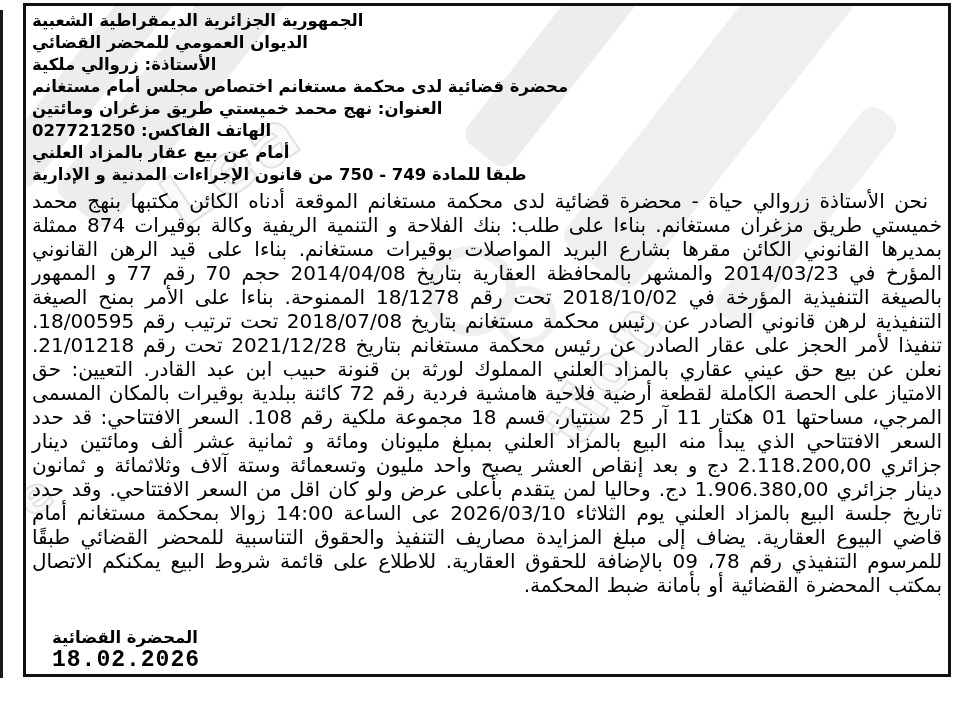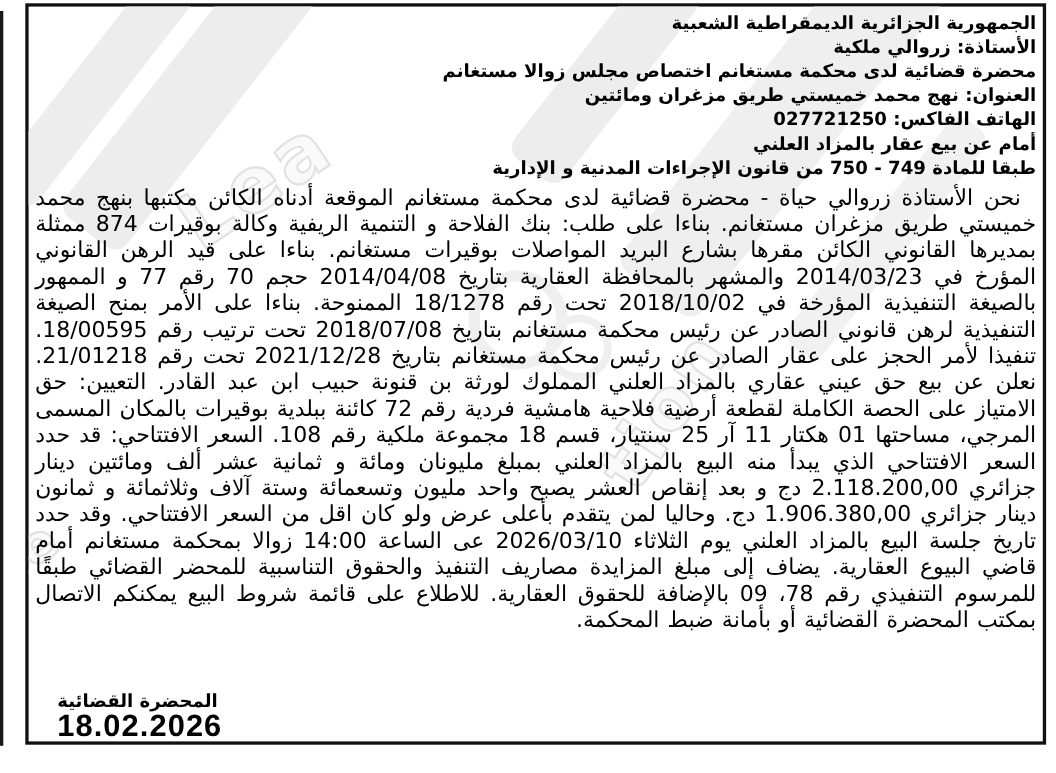--- a/index.html
+++ b/index.html
@@ -71,21 +71,21 @@
   .wm-text.t3 { left: -40px; top: 470px; font-size: 48px; transform: rotate(-34deg); }
   
   .content {
     position: relative;
     z-index: 1;
     direction: rtl;
     padding: 4px 6px 0 6px;
     color: #000000;
   }
   .header-line {
-    text-align: right;
+    text-align: left;
     font-weight: bold;
     font-size: 16.5px;
     line-height: 22px;
     white-space: nowrap;
   }
   .body-par {
     margin-top: 3px;
     text-align: justify;
     text-justify: inter-word;
     font-weight: normal;
@@ -103,23 +103,23 @@
     color: #000;
     margin-left: 20px;
   }
   .footer .signature {
     font-weight: bold;
     font-size: 16.5px;
     line-height: 21px;
   }
   .footer .date {
     direction: ltr;
-    font-family: Liberation Sans, sans-serif;
+    font-family: Liberation Mono, monospace;
     font-weight: bold;
-    font-size: 28px;
+    font-size: 23px;
     line-height: 24px;
     letter-spacing: 1px;
   }
 </style>
 </head>
 <body>
 
 <div class="page">
 
   <div class="column-rule"></div>
@@ -134,22 +134,23 @@
       <div class="wm-bar b5"></div>
       <div class="wm-circle c1"></div>
       <div class="wm-circle c2"></div>
       <div class="wm-text t1">Lea</div>
       <div class="wm-text t2">tion</div>
       <div class="wm-text t3">Le</div>
     </div>
 
     <div class="content">
       <div class="header-line">الجمهورية الجزائرية الديمقراطية الشعبية</div>
+      <div class="header-line">الديوان العمومي للمحضر القضائي</div>
       <div class="header-line">الأستاذة: زروالي ملكية</div>
-      <div class="header-line">محضرة قضائية لدى محكمة مستغانم  اختصاص مجلس زوالا مستغانم</div>
+      <div class="header-line">محضرة قضائية لدى محكمة مستغانم  اختصاص مجلس أمام مستغانم</div>
       <div class="header-line">العنوان: نهج محمد خميستي طريق مزغران ومائتين</div>
       <div class="header-line">الهاتف الفاكس: 027721250</div>
       <div class="header-line">أمام عن بيع عقار بالمزاد العلني</div>
       <div class="header-line">طبقا للمادة 749 - 750 من قانون الإجراءات المدنية و الإدارية</div>
 
       <div class="body-par">نحن الأستاذة زروالي حياة - محضرة قضائية لدى محكمة مستغانم الموقعة أدناه الكائن مكتبها بنهج محمد خميستي طريق مزغران مستغانم. بناءا على طلب: بنك الفلاحة و التنمية الريفية وكالة بوقيرات 874 ممثلة بمديرها القانوني الكائن مقرها بشارع البريد المواصلات بوقيرات مستغانم. بناءا على قيد الرهن القانوني المؤرخ في 2014/03/23 والمشهر بالمحافظة العقارية بتاريخ 2014/04/08 حجم 70 رقم 77 و الممهور بالصيغة التنفيذية المؤرخة في 2018/10/02 تحت رقم 18/1278 الممنوحة. بناءا على الأمر بمنح الصيغة التنفيذية لرهن قانوني الصادر عن رئيس محكمة مستغانم بتاريخ 2018/07/08  تحت ترتيب رقم 18/00595.  تنفيذا لأمر الحجز على عقار الصادر عن رئيس محكمة مستغانم بتاريخ 2021/12/28 تحت رقم 21/01218. نعلن عن بيع حق عيني عقاري بالمزاد العلني المملوك لورثة بن قنونة حبيب ابن عبد القادر. التعيين:  حق الامتياز على الحصة الكاملة لقطعة أرضية فلاحية هامشية فردية رقم 72 كائنة ببلدية بوقيرات بالمكان المسمى المرجي، مساحتها 01 هكتار 11 آر 25 سنتيار، قسم 18 مجموعة ملكية رقم 108.  السعر الافتتاحي:  قد حدد السعر الافتتاحي الذي يبدأ منه البيع بالمزاد العلني بمبلغ مليونان ومائة و ثمانية عشر ألف ومائتين دينار جزائري 2.118.200,00 دج و بعد إنقاص العشر يصبح واحد مليون وتسعمائة وستة آلاف وثلاثمائة و ثمانون دينار جزائري 1.906.380,00 دج. وحاليا لمن يتقدم بأعلى عرض ولو كان اقل من السعر الافتتاحي. وقد حدد تاريخ جلسة البيع بالمزاد العلني يوم الثلاثاء 2026/03/10 عى الساعة 14:00 زوالا بمحكمة مستغانم أمام قاضي البيوع العقارية. يضاف إلى مبلغ المزايدة مصاريف التنفيذ والحقوق التناسبية للمحضر القضائي طبقًا للمرسوم التنفيذي رقم 78، 09 بالإضافة للحقوق العقارية. للاطلاع على قائمة شروط البيع يمكنكم الاتصال بمكتب المحضرة القضائية أو بأمانة ضبط المحكمة.</div>
     </div>
 
     <div class="footer">
       <div class="signature">المحضرة القضائية</div>

